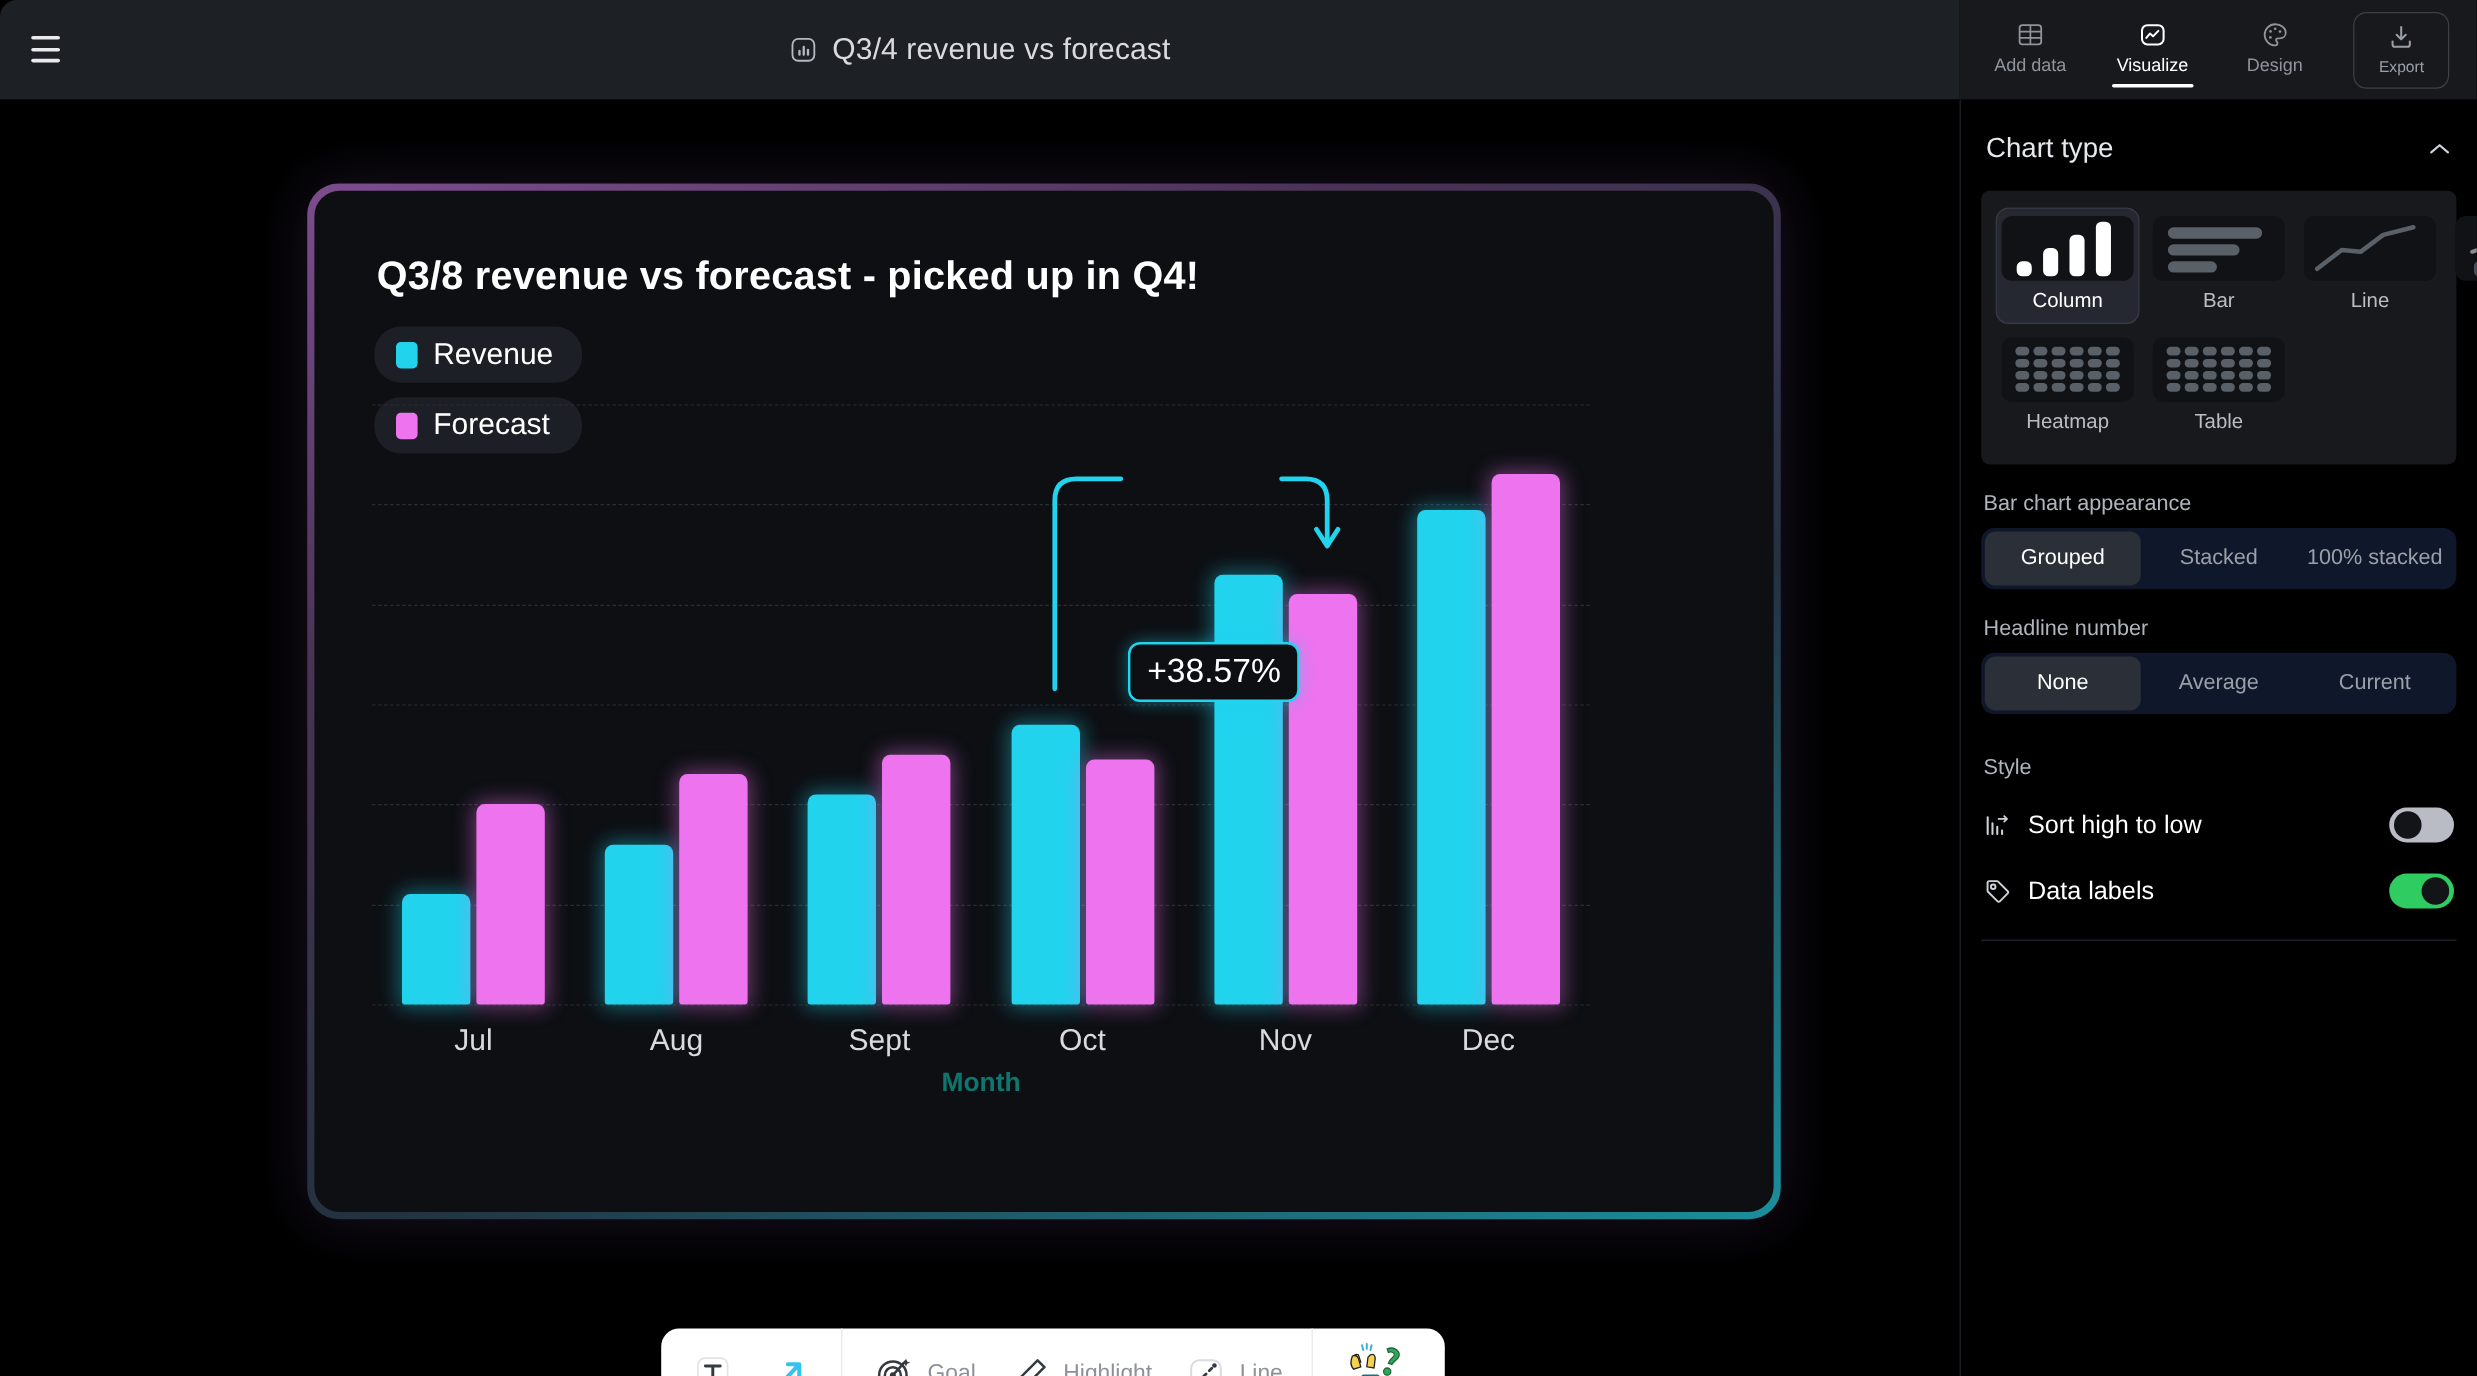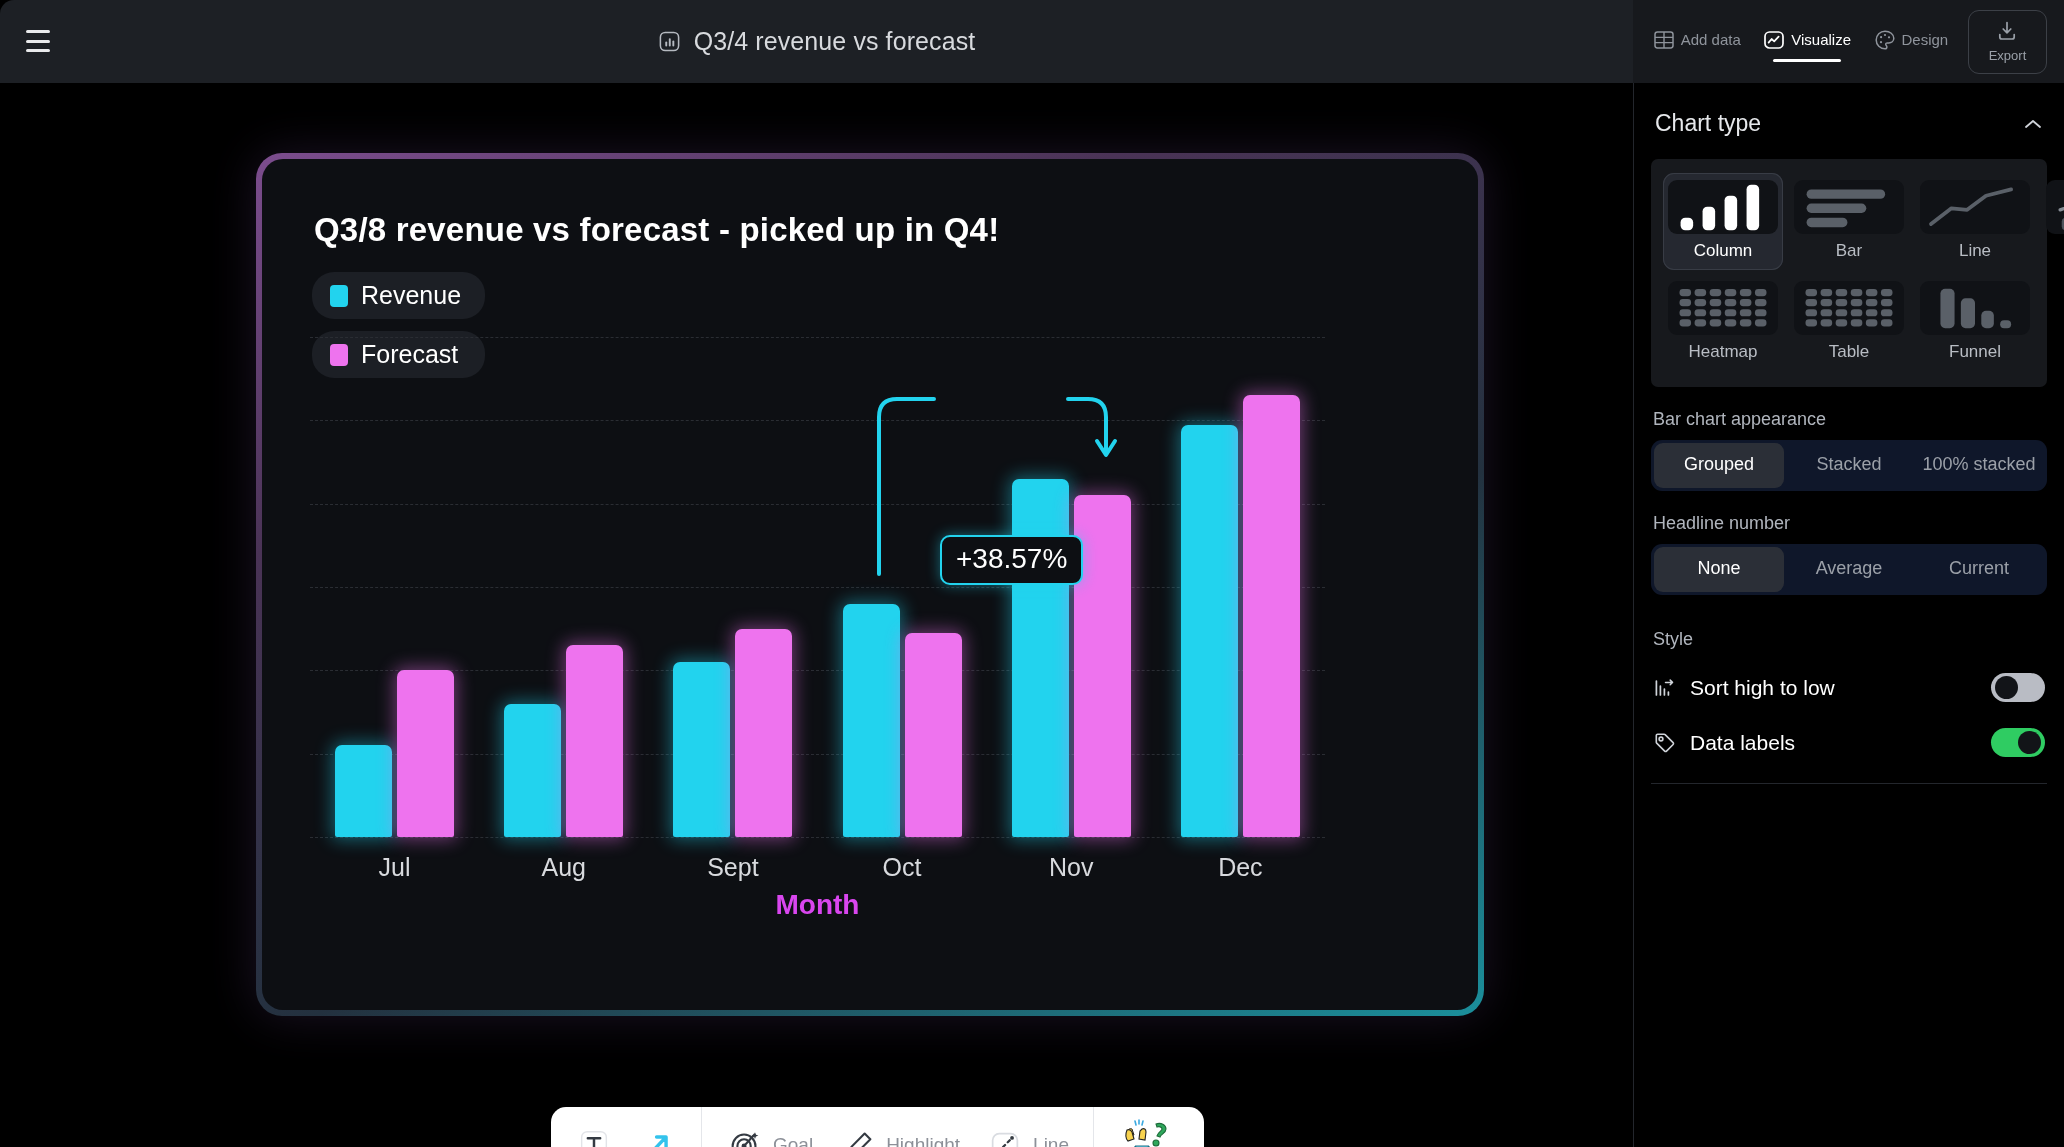--- a/index.html
+++ b/index.html
@@ -36,21 +36,21 @@
   }
 
   
   .topnav {
     position: absolute; left: 1633px; top: 0; width: 431px; height: 83px;
     background: #17191d;
     display: flex; align-items: center; justify-content: space-around;
     padding: 0 8px;
   }
   .navitem {
-    position: relative; display: flex; flex-direction: row;
+    position: relative; display: flex; flex-direction: column;
     align-items: center; gap: 5px; cursor: pointer;
     padding: 6px 2px 10px; min-width: 72px;
   }
   .navitem .navlabel { font-size: 15px; color: #8f949c; white-space: nowrap; }
   .navitem.active .navlabel { color: #fff; }
   .navitem.active::after {
     content: ""; position: absolute; bottom: 0; left: 50%;
     transform: translateX(-50%); width: 68px; height: 3px;
     background: #fff; border-radius: 2px;
   }
@@ -109,21 +109,21 @@
   .bar { width: 57px; border-radius: 7px 7px 2px 2px; }
   .bar.rev { background: #22d3ee; box-shadow: 0 0 17px 3px rgba(34,211,238,.42); }
   .bar.fc  { background: #ee73ee; box-shadow: 0 0 17px 3px rgba(238,115,238,.42); }
   .xaxis {
     position: absolute; left: 48px; top: 694px; width: 1015px;
     display: flex; justify-content: space-around;
   }
   .xtick { font-size: 25px; color: #d8dade; width: 119px; text-align: center; }
   .axis-title {
     position: absolute; left: 48px; top: 730px; width: 1015px;
-    text-align: center; font-size: 28px; font-weight: bold; color: #d946ef;
+    text-align: center; font-size: 22px; font-weight: bold; color: #0f766e;
   }
 
   
   .annot-svg { position: absolute; left: 0; top: 0; width: 100%; height: 100%; pointer-events: none; }
   .annot-badge {
     position: absolute; left: 678px; top: 376px;
     background: #0d0f13; border: 2px solid #22d3ee; border-radius: 10px;
     padding: 6px 14px 8px; font-size: 28px; color: #fff;
     box-shadow: 0 0 14px rgba(34,211,238,.45); cursor: pointer;
   }
@@ -529,31 +529,20 @@
               <rect x="16.900000000000006" y="24.300000000000004" width="7.4" height="4.6" rx="2.2" fill="#5a6068"></rect>
               <rect x="26.500000000000004" y="24.300000000000004" width="7.4" height="4.6" rx="2.2" fill="#5a6068"></rect>
               <rect x="36.1" y="24.300000000000004" width="7.4" height="4.6" rx="2.2" fill="#5a6068"></rect>
               <rect x="45.7" y="24.300000000000004" width="7.4" height="4.6" rx="2.2" fill="#5a6068"></rect>
               <rect x="55.300000000000004" y="24.300000000000004" width="7.4" height="4.6" rx="2.2" fill="#5a6068"></rect>
             </svg>
         </div>
         <span class="type-label">Table</span>
       </div>
 
-      <div class="type-cell">
-        <div class="type-thumb">
-          <svg viewBox="0 0 70 34">
-            <rect x="13" y="5" width="9" height="25" rx="3" fill="#5a6068"></rect>
-            <rect x="26" y="11" width="9" height="19" rx="3" fill="#5a6068"></rect>
-            <rect x="39" y="19" width="8" height="11" rx="3" fill="#5a6068"></rect>
-            <rect x="51" y="25" width="7" height="5" rx="2.5" fill="#5a6068"></rect>
-          </svg>
-        </div>
-        <span class="type-label">Funnel</span>
-      </div>
     </div>
 
     <div class="section-label">Bar chart appearance</div>
     <div class="segmented">
       <div class="seg active">Grouped</div>
       <div class="seg">Stacked</div>
       <div class="seg">100% stacked</div>
     </div>
 
     <div class="section-label">Headline number</div>

